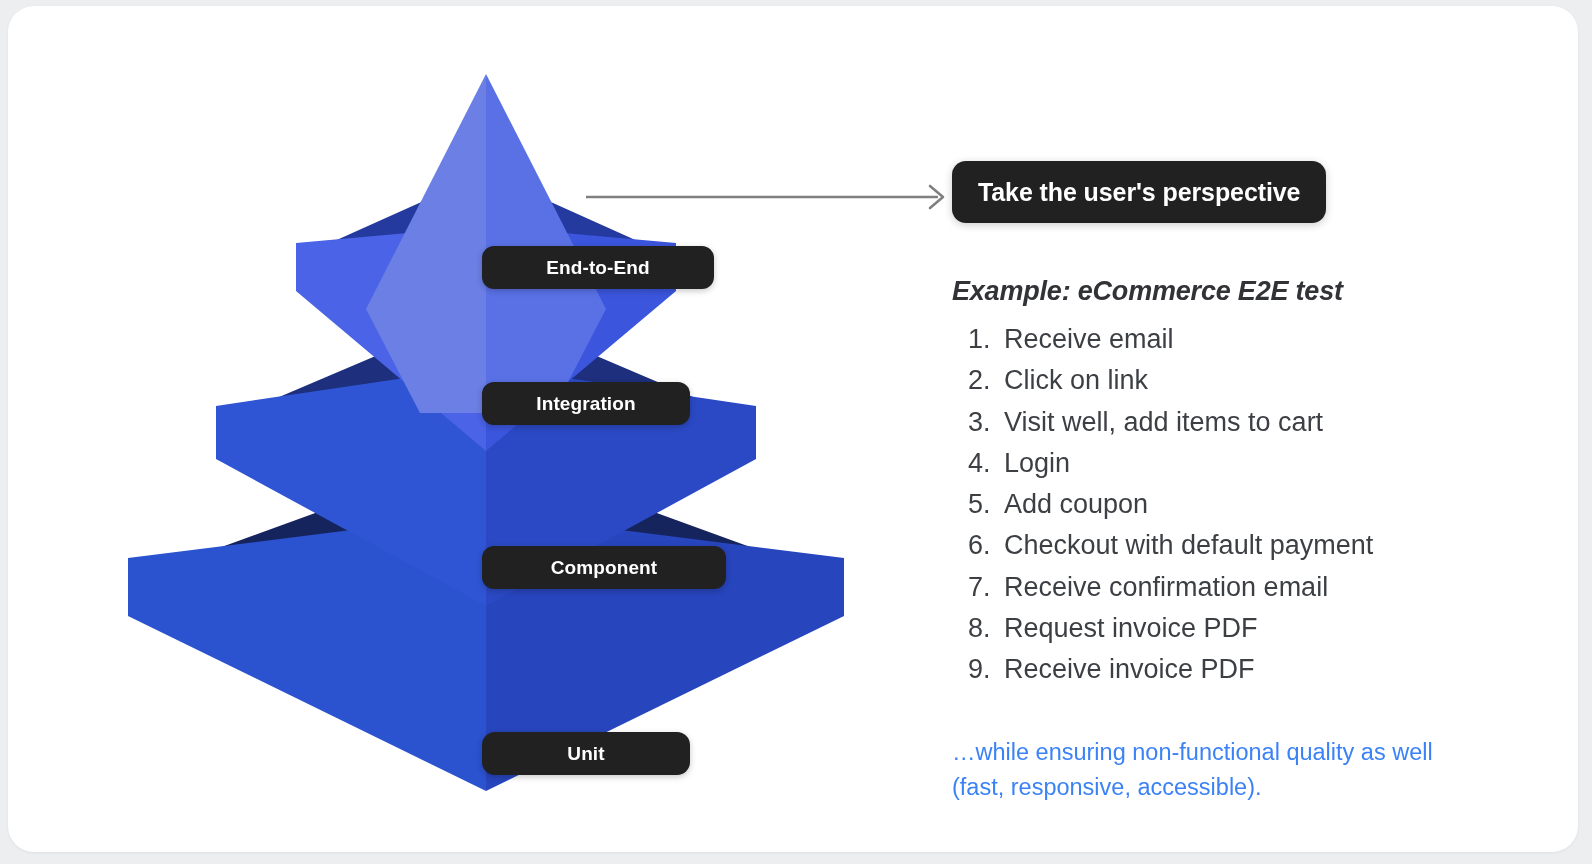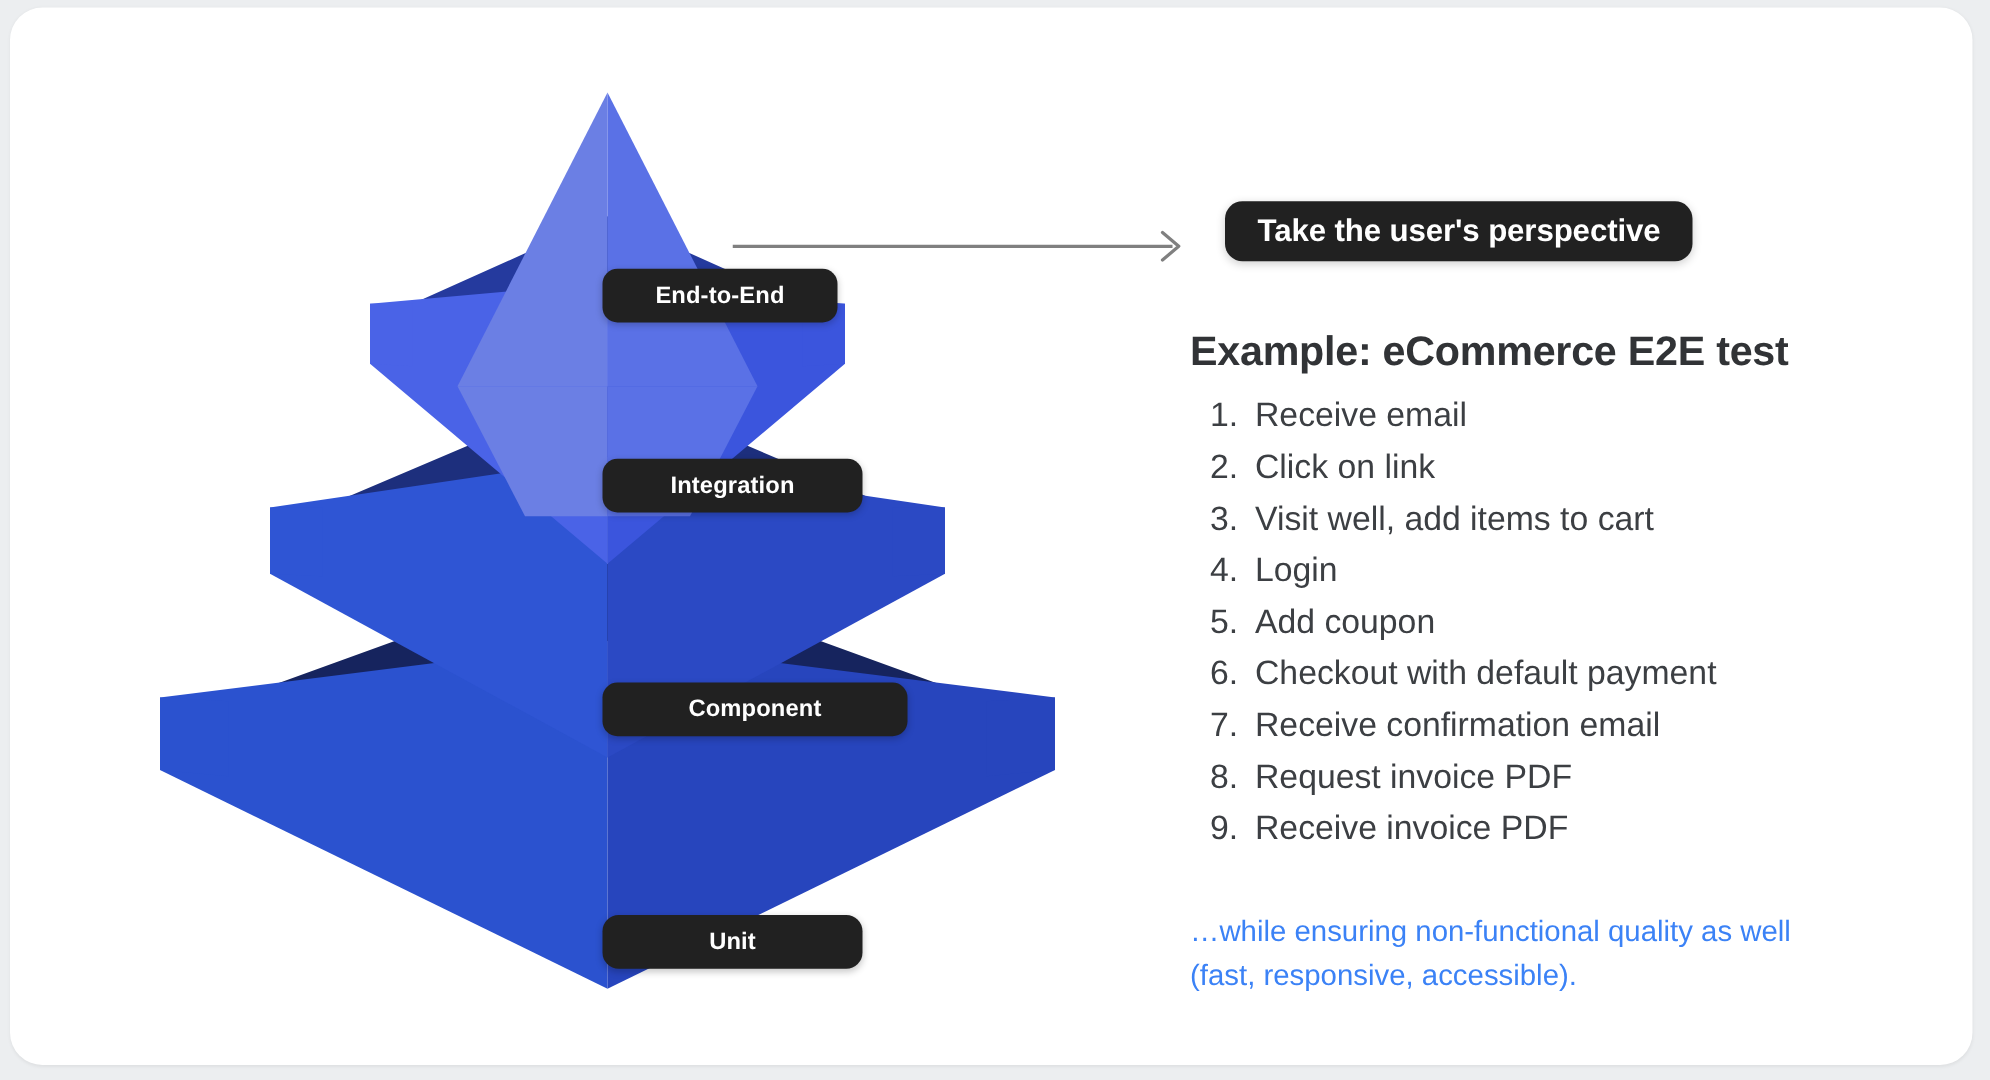--- a/index.html
+++ b/index.html
@@ -48,22 +48,22 @@
     display: flex;
     align-items: center;
     justify-content: center;
     font-size: 19px;
     font-weight: 700;
     letter-spacing: 0.1px;
     box-shadow: 0 2px 6px rgba(0,0,0,0.22);
     z-index: 6;
     white-space: nowrap;
   }
-  #chip-e2e       { left: 374px; top: 154px; width: 188px; }
-  #chip-integration { left: 374px; top: 306px; width: 208px; }
+  #chip-e2e       { left: 374px; top: 185px; width: 232px; }
+  #chip-integration { left: 374px; top: 321px; width: 208px; }
   #chip-component { left: 374px; top: 485px; width: 244px; }
   #chip-unit      { left: 374px; top: 671px; width: 208px; border-radius: 13px; }
 
   
   #connector {
     position: absolute;
     left: 578px;
     top: 172px;
     width: 368px;
     height: 38px;
@@ -77,34 +77,34 @@
     top: 155px;
     width: 560px;
   }
   #callout {
     display: inline-flex;
     align-items: center;
     background: #212121;
     color: #ffffff;
     border-radius: 14px;
     padding: 0 26px;
-    height: 48px;
+    height: 62px;
     font-size: 25px;
     font-weight: 700;
     letter-spacing: -0.1px;
     box-shadow: 0 2px 8px rgba(0,0,0,0.2);
     white-space: nowrap;
-    margin-left: 28px;
   }
   #example-heading {
     margin-top: 53px;
-    font-size: 33px;
+    font-size: 27px;
     font-weight: 700;
     color: #313336;
     letter-spacing: -0.2px;
+    font-style: italic;
   }
   #steps-list {
     margin: 12px 0 0 0;
     padding-left: 46px;
     color: #3c3f43;
     font-size: 27px;
     line-height: 1.53;
     font-weight: 400;
   }
   #steps-list li { padding-left: 6px; }

